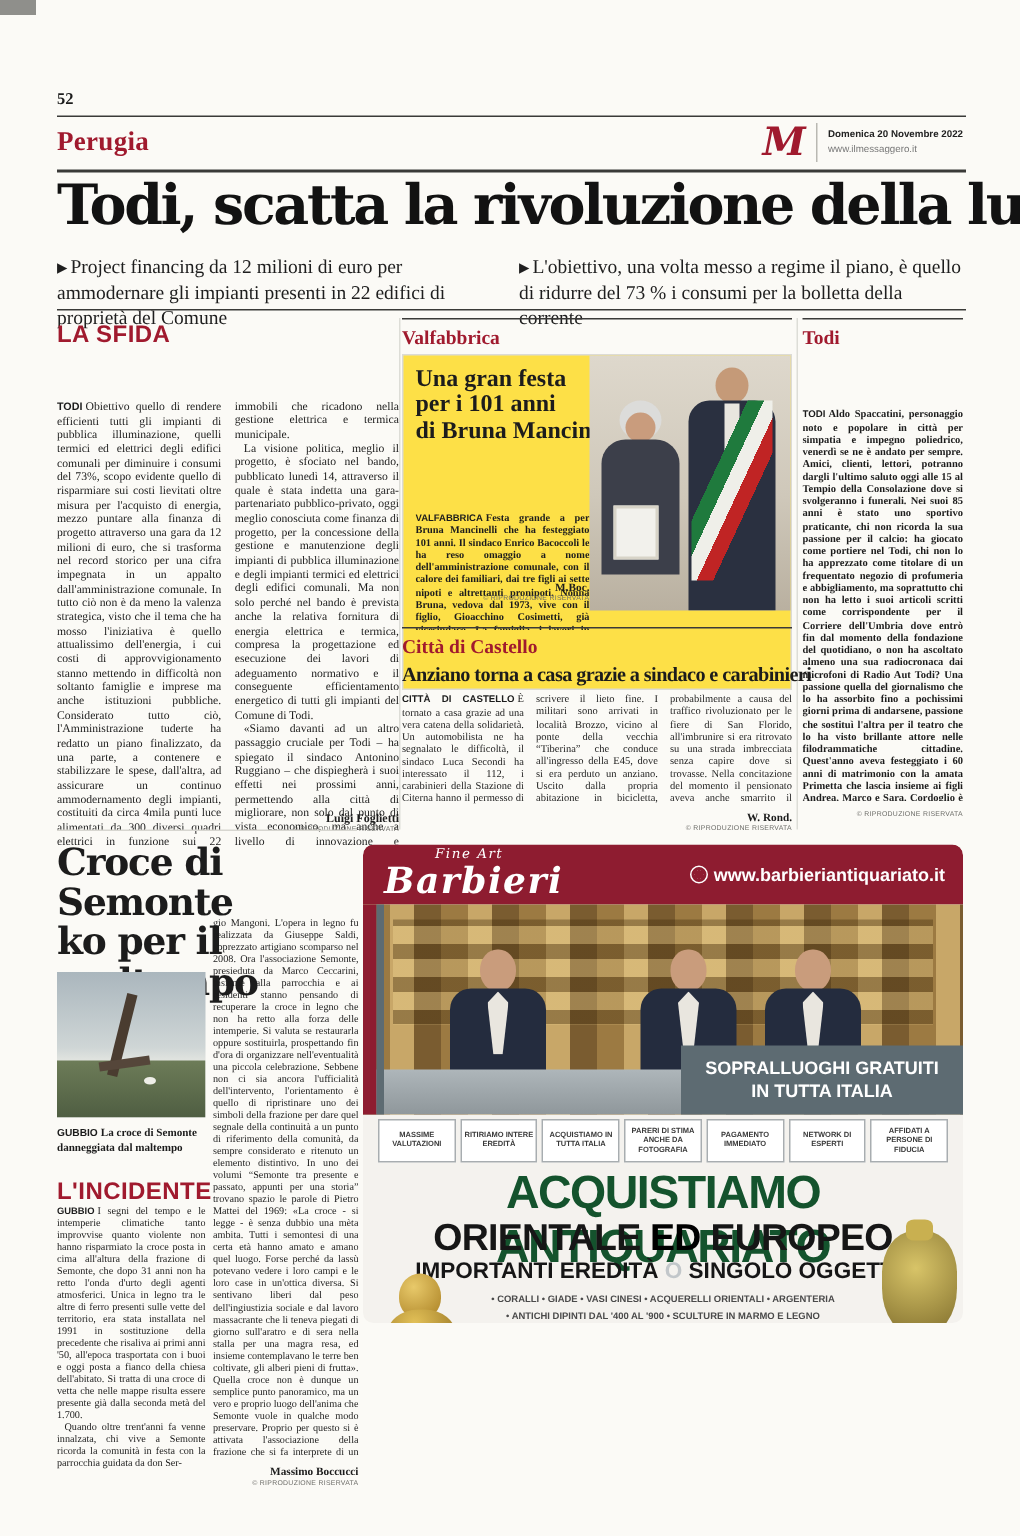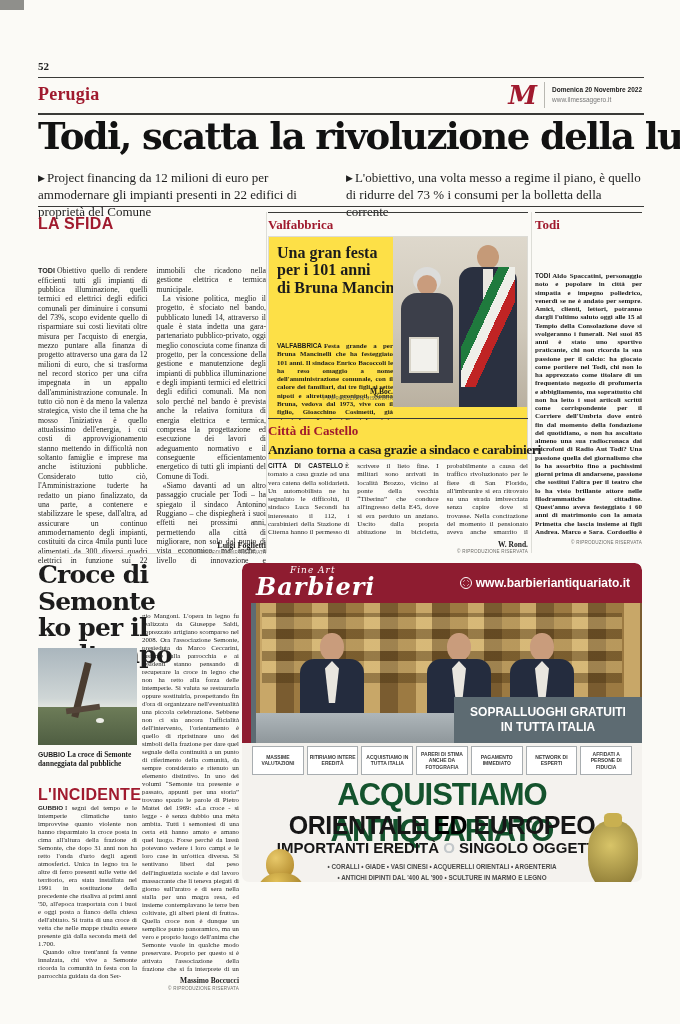--- a/index.html
+++ b/index.html
@@ -198,21 +198,21 @@
 
   <h2 class="abs croce-head" style="left:38px;top:562px;width:205px">Croce di Semonte
 ko per il maltempo</h2>
   <div class="abs photo-croce">
     <div style="position:absolute;left:0;bottom:0;width:100%;height:38px;background:linear-gradient(180deg,#6d7c58,#4f5e42)"></div>
     <div style="position:absolute;left:40px;top:14px;width:7px;height:56px;background:#4a3c30;transform:rotate(14deg)"></div>
     <div style="position:absolute;left:28px;top:58px;width:34px;height:6px;background:#55463a;transform:rotate(-8deg)"></div>
     <div style="position:absolute;left:58px;top:70px;width:8px;height:5px;border-radius:50%;background:#eeeee8"></div>
   </div>
   <div class="abs caption">
-    <span class="lead" style="font-size:6.8px">GUBBIO</span><span>La croce di Semonte danneggiata dal pubbliche</span>
+    <span class="lead" style="font-size:6.8px">GUBBIO</span><span>La croce di Semonte danneggiata dal maltempo</span>
   </div>
   <div class="abs label-red" style="left:38px;top:786px">L'INCIDENTE</div>
   <div class="abs small-art" style="left:38px;top:804px;width:99px;height:204px">
     <p><span class="lead">GUBBIO</span><span>I segni del tempo e le intemperie climatiche tanto improvvise quanto violente non hanno risparmiato la croce posta in cima all'altura della frazione di Semonte, che dopo 31 anni non ha retto l'onda d'urto degli agenti atmosferici. Unica in legno tra le altre di ferro presenti sulle vette del territorio, era stata installata nel 1991 in sostituzione della precedente che risaliva ai primi anni '50, all'epoca trasportata con i buoi e oggi posta a fianco della chiesa dell'abitato. Si tratta di una croce di vetta che nelle mappe risulta essere presente già dalla seconda metà del 1.700.</span></p>
     <p>Quando oltre trent'anni fa venne innalzata, chi vive a Semonte ricorda la comunità in festa con la parrocchia guidata da don Ser-</p>
   </div>
   <div class="abs small-art" style="left:142px;top:612px;width:97px;height:360px">
     <p>gio Mangoni. L'opera in legno fu realizzata da Giuseppe Saldi, apprezzato artigiano scomparso nel 2008. Ora l'associazione Semonte, presieduta da Marco Ceccarini, insieme alla parrocchia e ai residenti stanno pensando di recuperare la croce in legno che non ha retto alla forza delle intemperie. Si valuta se restaurarla oppure sostituirla, prospettando fin d'ora di organizzare nell'eventualità una piccola celebrazione. Sebbene non ci sia ancora l'ufficialità dell'intervento, l'orientamento è quello di ripristinare uno dei simboli della frazione per dare quel segnale della continuità a un punto di riferimento della comunità, da sempre considerato e ritenuto un elemento distintivo. In uno dei volumi “Semonte tra presente e passato, appunti per una storia” trovano spazio le parole di Pietro Mattei del 1969: «La croce - si legge - è senza dubbio una mèta ambita. Tutti i semontesi di una certa età hanno amato e amano quel luogo. Forse perché da lassù potevano vedere i loro campi e le loro case in un'ottica diversa. Si sentivano liberi dal peso dell'ingiustizia sociale e dal lavoro massacrante che li teneva piegati di giorno sull'aratro e di sera nella stalla per una magra resa, ed insieme contemplavano le terre ben coltivate, gli alberi pieni di frutta». Quella croce non è dunque un semplice punto panoramico, ma un vero e proprio luogo dell'anima che Semonte vuole in qualche modo preservare. Proprio per questo si è attivata l'associazione della frazione che si fa interprete di un radicato sentimento popolare nel quale taluni simboli hanno un valore molto più che affettivo.</p>
   </div>
   <div class="abs byline" style="left:142px;top:976px;width:97px;font-size:7.5px">Massimo Boccucci</div>

